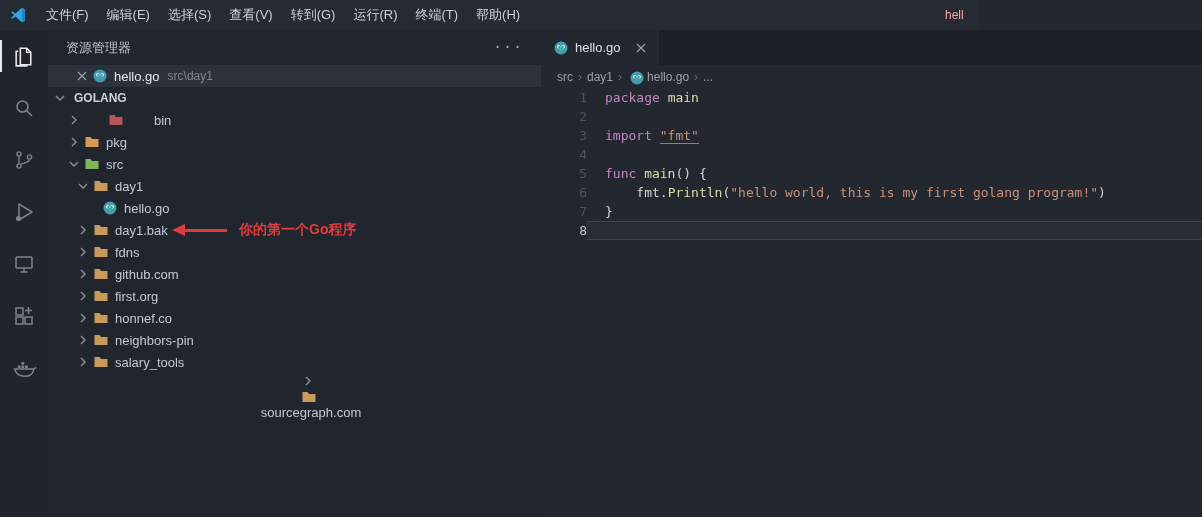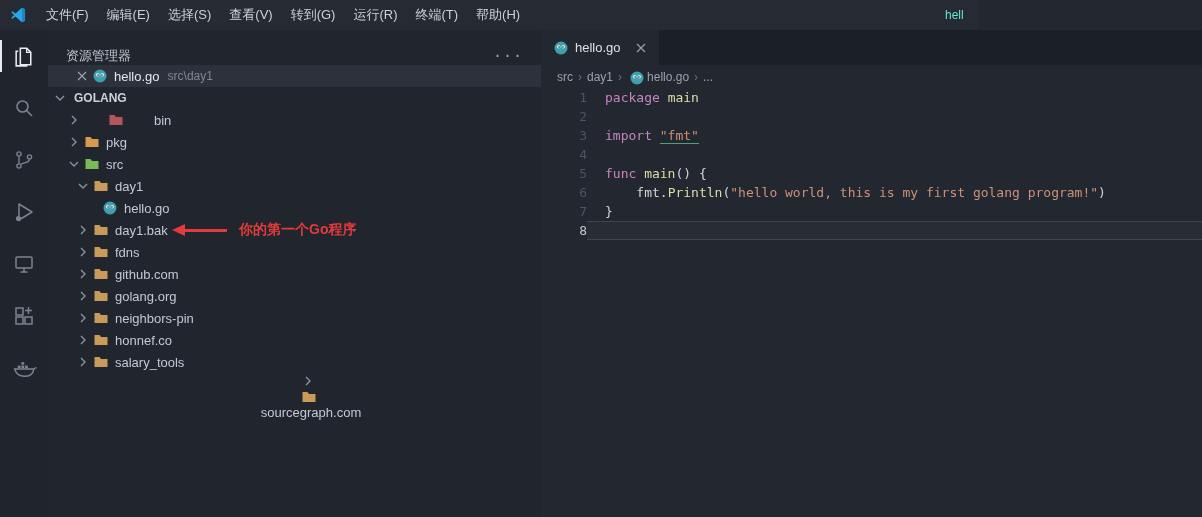--- a/index.html
+++ b/index.html
@@ -8,35 +8,35 @@
   body { position:relative; }
   .icon svg { display:block; }
 
   
   .titlebar { position:absolute; left:0; top:0; width:979px; height:30px;
     background:#262a33; display:flex; align-items:center; z-index:10; }
   .vscode-logo { width:18px; height:18px; margin:0 10px 0 9px; }
   .menubar { display:flex; height:100%; align-items:center; }
   .menu-item { padding:0 9px; font-size:13px; color:#ccd1da; line-height:30px; cursor:pointer; }
   .window-title { position:absolute; right:0; top:0; height:30px; line-height:30px;
-    font-size:12px; color:#5eead4; width:34px; overflow:hidden; white-space:nowrap; }
+    font-size:12px; color:#fca5a5; width:34px; overflow:hidden; white-space:nowrap; }
 
   
   .activitybar { position:absolute; left:0; top:30px; width:48px; height:487px;
     background:#20242c; z-index:5; }
   .act-item { width:48px; height:52px; display:flex; align-items:center; justify-content:center;
     color:#7d828c; cursor:pointer; position:relative; }
   .act-item.active { color:#e8eaee; }
   .act-item.active::before { content:""; position:absolute; left:0; top:10px; bottom:10px;
     width:2px; background:#e8eaee; }
 
   
   .sidebar { position:absolute; left:48px; top:30px; width:493px; height:487px;
     background:#21252d; color:#aab2bf; z-index:4; }
-  .sidebar-header { height:35px; display:flex; align-items:flex-end; padding:0 14px 0 18px;
+  .sidebar-header { height:35px; display:flex; align-items:center; padding:0 14px 0 18px;
     font-size:13px; color:#bfc4ce;font-family:Liberation Mono, monospace; }
   .sidebar-header .spacer { flex:1; }
   .more-actions { color:#a7adb8; font-size:15px; letter-spacing:1px; cursor:pointer; padding:0 4px; }
   .row { height:22px; display:flex; align-items:center; font-size:13px; color:#c3c9d4;
     cursor:pointer; white-space:nowrap; }
   .row.selected { background:#2c313c; }
   .section-hdr { font-weight:bold; font-size:12px; color:#ccd1da; padding-left:4px; }
   .section-hdr .lbl { margin-left:2px; }
   .chev { width:16px; height:16px; color:#8a909c; flex:0 0 16px; display:flex;
     align-items:center; justify-content:center; }
@@ -313,47 +313,47 @@
         <span class="chev icon">
           <svg viewBox="0 0 16 16" width="16" height="16">
             <path d="M6 4l4 4-4 4" fill="none" stroke="currentColor" stroke-width="1.4"></path>
           </svg>
         </span>
         <span class="tree-icon icon" style="color: rgb(200, 155, 90);">
           <svg viewBox="0 0 16 16" width="16" height="16">
             <path d="M1.5 3h5L8 5h6.5v8h-13z" fill="currentColor"></path>
           </svg>
         </span>
-        <span class="lbl">golang.org</span>
+        <span class="lbl">first.org</span>
+      </div>
+      <div class="row" style="padding-left: 27px;">
+        <span class="chev icon">
+          <svg viewBox="0 0 16 16" width="16" height="16">
+            <path d="M6 4l4 4-4 4" fill="none" stroke="currentColor" stroke-width="1.4"></path>
+          </svg>
+        </span>
+        <span class="tree-icon icon" style="color: rgb(200, 155, 90);">
+          <svg viewBox="0 0 16 16" width="16" height="16">
+            <path d="M1.5 3h5L8 5h6.5v8h-13z" fill="currentColor"></path>
+          </svg>
+        </span>
+        <span class="lbl">honnef.co</span>
       </div>
       <div class="row" style="padding-left: 27px;">
         <span class="chev icon">
           <svg viewBox="0 0 16 16" width="16" height="16">
             <path d="M6 4l4 4-4 4" fill="none" stroke="currentColor" stroke-width="1.4"></path>
           </svg>
         </span>
         <span class="tree-icon icon" style="color: rgb(200, 155, 90);">
           <svg viewBox="0 0 16 16" width="16" height="16">
             <path d="M1.5 3h5L8 5h6.5v8h-13z" fill="currentColor"></path>
           </svg>
         </span>
         <span class="lbl">neighbors-pin</span>
-      </div>
-      <div class="row" style="padding-left: 27px;">
-        <span class="chev icon">
-          <svg viewBox="0 0 16 16" width="16" height="16">
-            <path d="M6 4l4 4-4 4" fill="none" stroke="currentColor" stroke-width="1.4"></path>
-          </svg>
-        </span>
-        <span class="tree-icon icon" style="color: rgb(200, 155, 90);">
-          <svg viewBox="0 0 16 16" width="16" height="16">
-            <path d="M1.5 3h5L8 5h6.5v8h-13z" fill="currentColor"></path>
-          </svg>
-        </span>
-        <span class="lbl">honnef.co</span>
       </div>
       <div class="row" style="padding-left: 27px;">
         <span class="chev icon">
           <svg viewBox="0 0 16 16" width="16" height="16">
             <path d="M6 4l4 4-4 4" fill="none" stroke="currentColor" stroke-width="1.4"></path>
           </svg>
         </span>
         <span class="tree-icon icon" style="color: rgb(200, 155, 90);">
           <svg viewBox="0 0 16 16" width="16" height="16">
             <path d="M1.5 3h5L8 5h6.5v8h-13z" fill="currentColor"></path>

